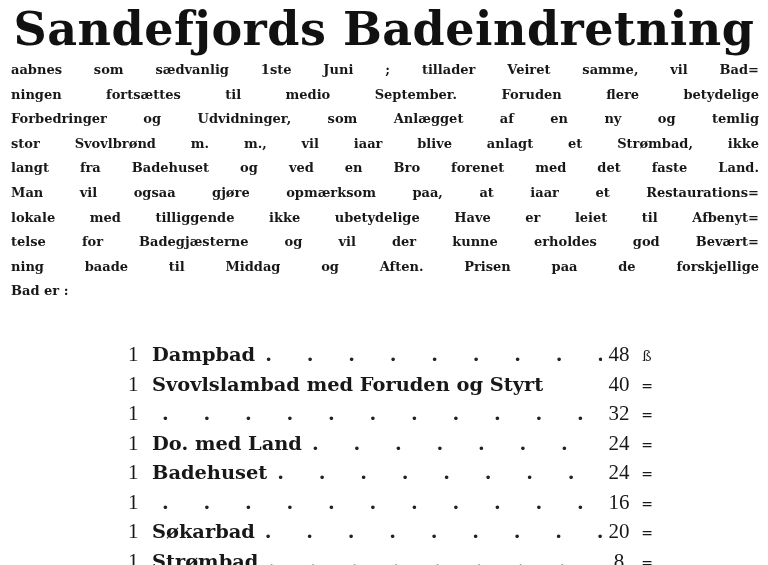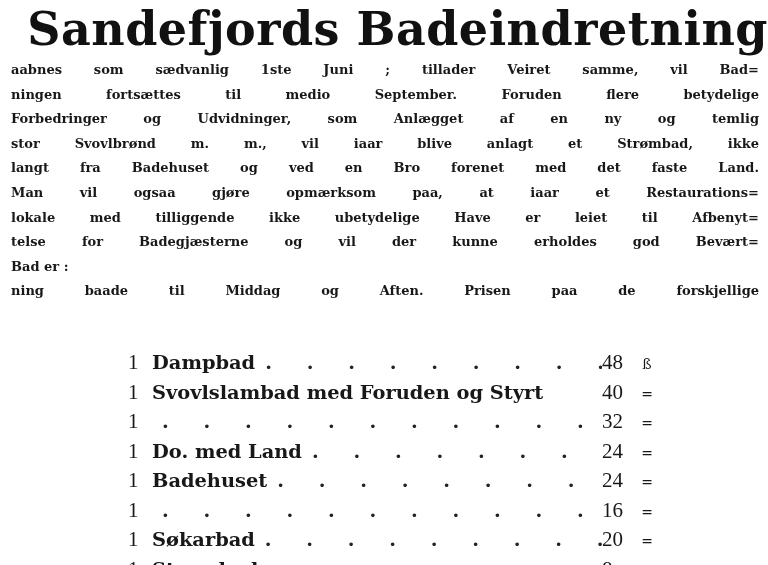--- a/index.html
+++ b/index.html
@@ -4,21 +4,21 @@
 <style>
   html, body { margin: 0; padding: 0; background: #ffffff; }
   body {
     width: 768px; height: 565px; overflow: hidden;
     font-family: "DejaVu Serif", "Liberation Serif", serif;
     color: #141414;
     position: relative;
   }
   .title {
     position: absolute; left: 0; top: 0; width: 768px; height: 58px;
-    text-align: right;
+    text-align: center;
     font-family: "DejaVu Serif", serif;
     font-weight: bold;
     font-size: 46px;
     line-height: 58px;
     letter-spacing: 0.5px;
     color: #111;
   }
   .body-text {
     position: absolute; left: 11px; top: 58px; width: 748px;
     font-size: 13px;
@@ -42,39 +42,39 @@
   .price-row {
     display: flex; align-items: baseline;
     height: 29.5px; line-height: 29.5px;
   }
   .qty { width: 24px; font-family: "Liberation Serif", serif; font-weight: normal; font-size: 21px; }
   .item { white-space: nowrap; }
   .leader {
     flex: 1; overflow: hidden; white-space: nowrap;
     letter-spacing: 14px; padding-left: 10px; color: #222;
   }
-  .price { width: 34px; text-align: left; font-family: "Liberation Serif", serif; font-weight: normal; font-size: 21px; margin-top: 8px; }
+  .price { width: 34px; text-align: center; font-family: "Liberation Serif", serif; font-weight: normal; font-size: 21px; }
   .unit { width: 22px; text-align: center; font-size: 14px; font-weight: normal; }
 </style>
 </head>
 <body>
 
 <div class="title">Sandefjords Badeindretning</div>
 
 <div class="body-text">
   <span class="line">aabnes som sædvanlig 1ste Juni ; tillader Veiret samme, vil Bad=</span>
   <span class="line">ningen fortsættes til medio September.  Foruden flere betydelige</span>
   <span class="line">Forbedringer og Udvidninger, som Anlægget af en ny og temlig</span>
   <span class="line">stor Svovlbrønd m. m., vil iaar blive anlagt et Strømbad, ikke</span>
   <span class="line">langt fra Badehuset og ved en Bro forenet med det faste Land.</span>
   <span class="line">Man vil ogsaa gjøre opmærksom paa, at iaar et Restaurations=</span>
   <span class="line">lokale med tilliggende ikke ubetydelige Have er leiet til Afbenyt=</span>
   <span class="line">telse for Badegjæsterne og vil der kunne erholdes god Bevært=</span>
+  <span class="line">ning baade til Middag og Aften.  Prisen paa de forskjellige</span>
   <span class="line last">Bad er :</span>
-  <span class="line">ning baade til Middag og Aften.  Prisen paa de forskjellige</span>
 </div>
 
 <div class="price-list">
   <div class="price-row">
     <span class="qty">1</span>
     <span class="item">Dampbad</span>
     <span class="leader">. . . . . . . . . . . . . . . . . . . .</span>
     <span class="price">48</span>
     <span class="unit">ß</span>
   </div>

